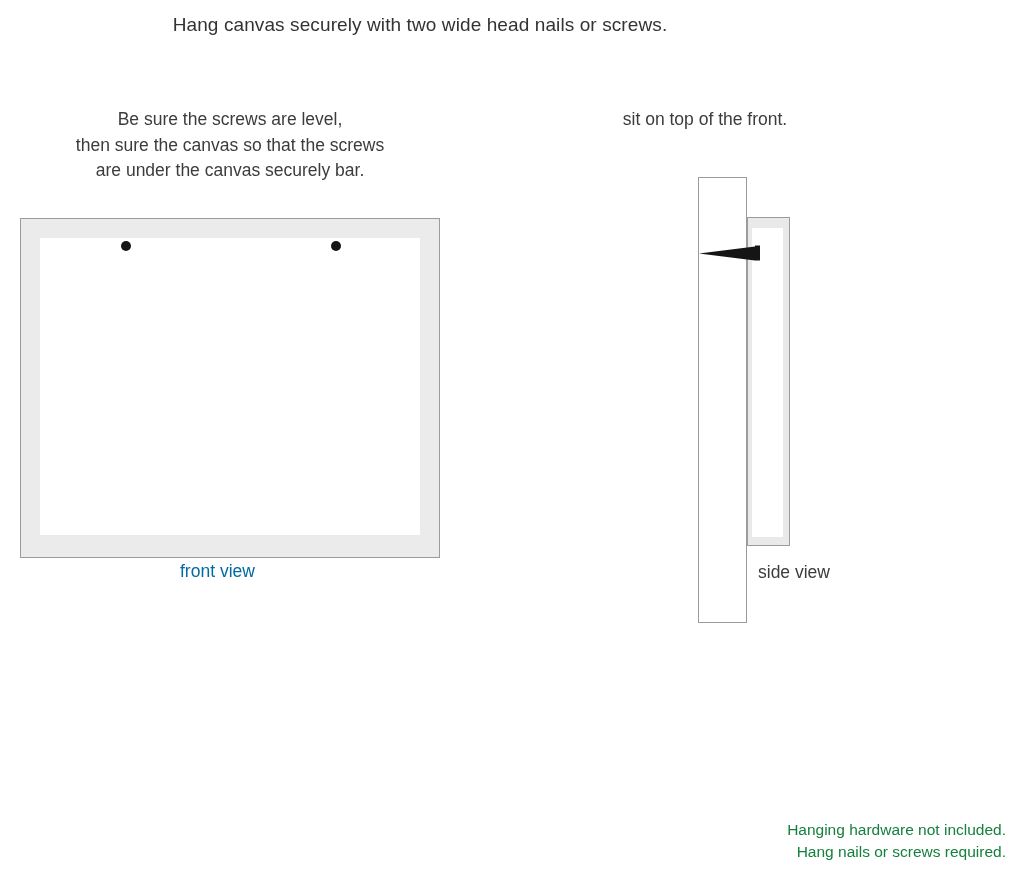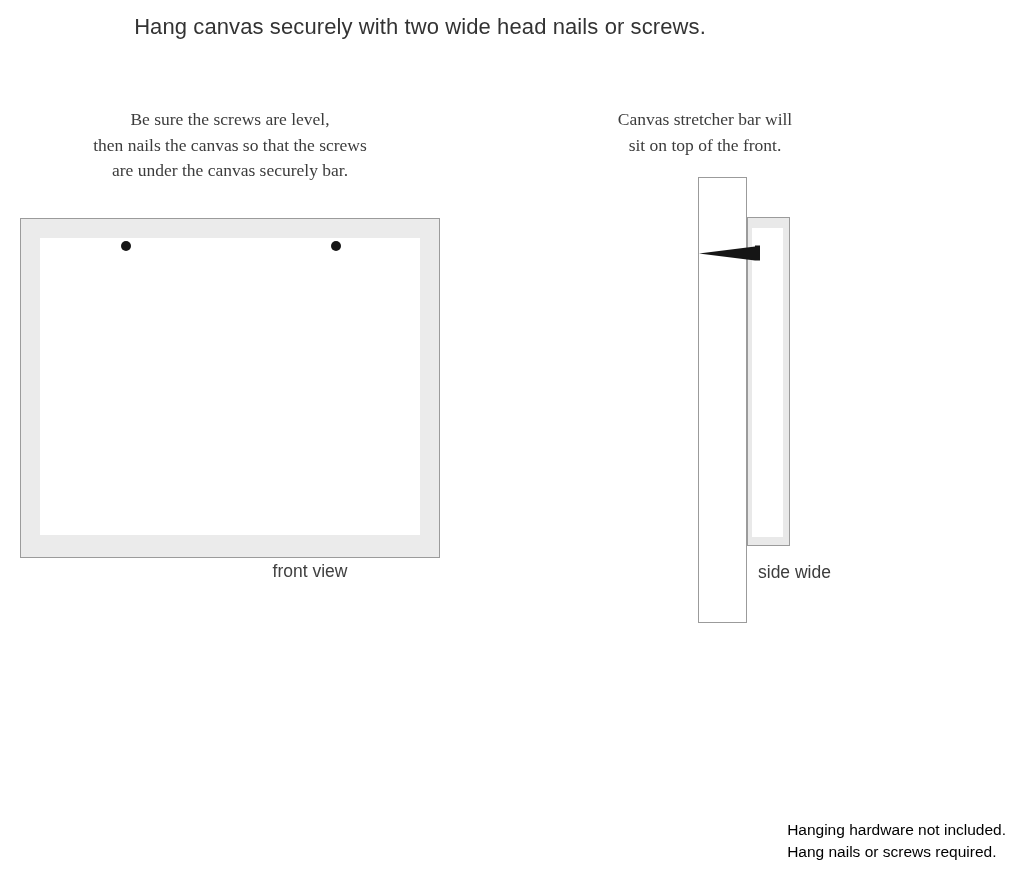--- a/index.html
+++ b/index.html
@@ -21,35 +21,34 @@
     inset: 0;
   }
 
   
   .headline {
     position: absolute;
     left: 0;
     top: 14px;
     width: 840px;
     text-align: center;
-    font-size: 22px;
+    font-size: 19px;
     font-weight: 400;
     letter-spacing: 0.1px;
     color: #333333;
     white-space: nowrap;
   }
 
   
   .caption {
     position: absolute;
     font-size: 17.5px;
     line-height: 25.5px;
     color: #3c3c3c;
     text-align: center;
-    font-family: Liberation Serif, serif;
   }
   .caption-front {
     left: 20px;
     top: 107px;
     width: 420px;
   }
   .caption-side {
     left: 580px;
     top: 107px;
     width: 250px;
@@ -83,23 +82,23 @@
     background: #151515;
   }
   .screw-dot-left  { left: 100px; top: 22px; }
   .screw-dot-right { left: 310px; top: 22px; }
 
   .label-front-view {
     position: absolute;
     left: 180px;
     top: 561px;
     width: 260px;
-    text-align: center;
+    text-align: left;
     font-size: 17.5px;
-    color: #404040;
+    color: #0369a1;
   }
 
   
   .wall-strip {
     position: absolute;
     left: 698px;
     top: 177px;
     width: 49px;
     height: 446px;
     box-sizing: border-box;
@@ -139,64 +138,63 @@
     font-size: 17.5px;
     color: #3c3c3c;
     white-space: nowrap;
   }
 
   
   .footer-note {
     position: absolute;
     right: 18px;
     bottom: 12px;
-    text-align: left;
+    text-align: right;
     font-size: 15.5px;
     line-height: 22px;
-    color: #000000;
+    color: #15803d;
   }
   .footer-note .line { display: block; white-space: nowrap; }
 </style>
 </head>
 <body>
 
 <div class="page">
 
   <div class="headline">Hang canvas securely with two wide head nails or screws.</div>
 
   <div class="caption caption-front">
     <span class="line">Be sure the screws are level,</span>
-    <span class="line">then nails the canvas so that the screws</span>
+    <span class="line">then sure the canvas so that the screws</span>
     <span class="line">are under the canvas securely bar.</span>
   </div>
 
   <div class="front-view">
     <div class="front-view-inner"></div>
     <div class="screw-dot screw-dot-left"></div>
     <div class="screw-dot screw-dot-right"></div>
   </div>
 
   <div class="label-front-view">front view</div>
 
   <div class="caption caption-side">
-    <span class="line">Canvas stretcher bar will</span>
     <span class="line">sit on top of the front.</span>
   </div>
 
   <div class="wall-strip"></div>
 
   <div class="canvas-profile">
     <div class="canvas-profile-inner"></div>
   </div>
 
   <svg class="screw-side" viewBox="0 0 63 18">
     <polygon points="0,9.5 56,2.5 56,16.5" fill="#151515"></polygon>
     <rect x="56" y="1.5" width="5" height="15" fill="#151515"></rect>
   </svg>
 
-  <div class="label-side-view">side wide</div>
+  <div class="label-side-view">side view</div>
 
   <div class="footer-note">
     <span class="line">Hanging hardware not included.</span>
     <span class="line">Hang nails or screws required.</span>
   </div>
 
 </div>
 
 </body></html>

